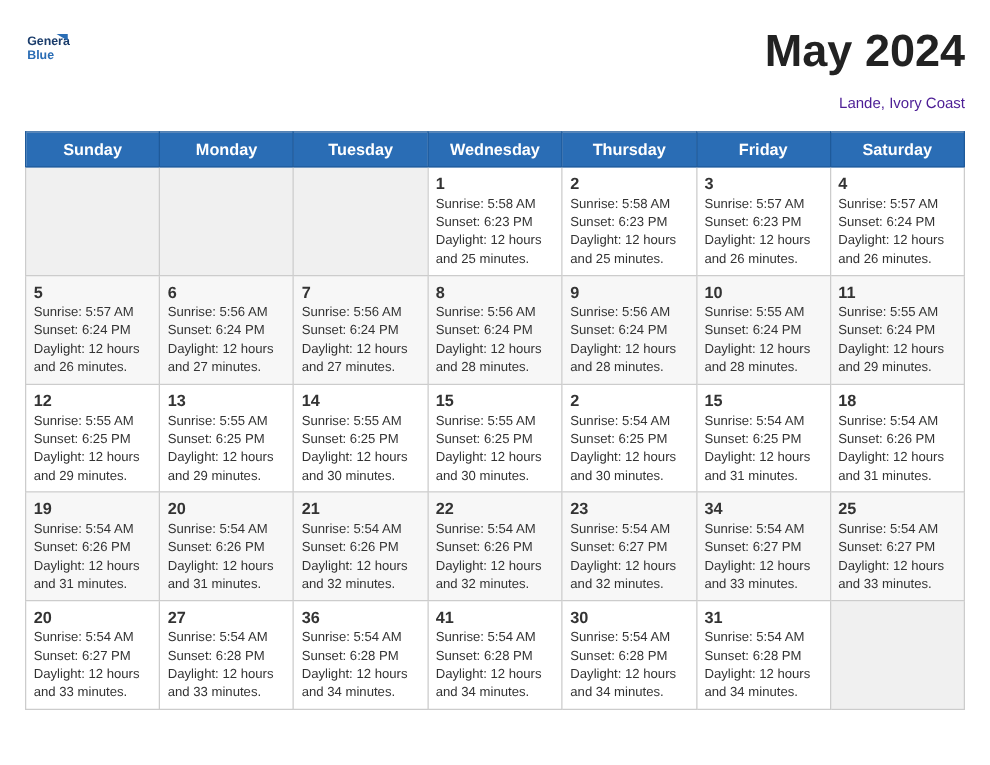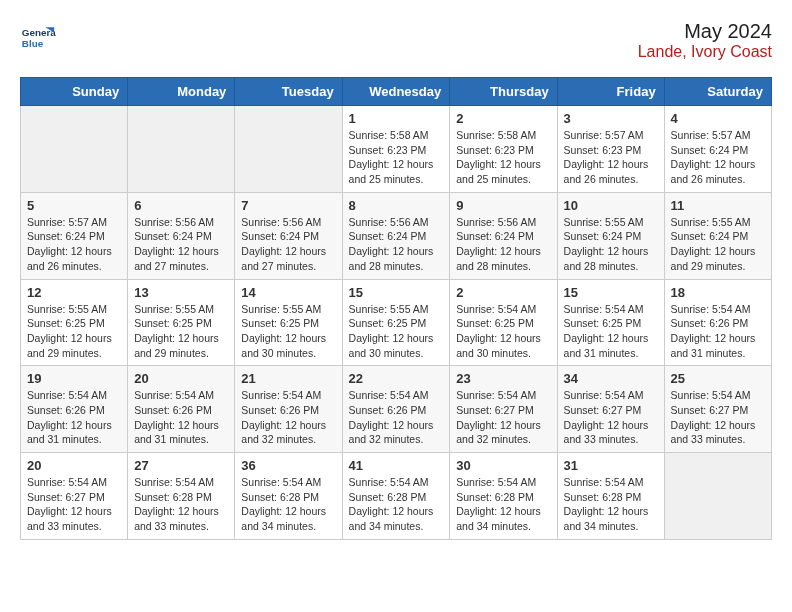--- a/index.html
+++ b/index.html
@@ -22,37 +22,38 @@
       gap: 4px;
     }
     .logo-icon {
       width: 36px;
       height: 36px;
     }
     .title-block {
       text-align: right;
     }
     .month-year {
-      font-size: 20px;
-      font-weight: normal;
+      font-size: 36px;
+      font-weight: bold;
       color: #222;
     }
     .location {
-      font-size: 16px;
-      color: #b91c1c;
+      font-size: 12px;
+      color: #4c1d95;
+      margin-top: 13px;
     }
     .calendar {
       width: 100%;
       border-collapse: collapse;
       border: 1px solid #ccc;
     }
     .calendar th {
       background-color: #2a6db5;
       color: #fff;
-      text-align: right;
+      text-align: center;
       padding: 6px 8px;
       font-size: 13px;
       border: 1px solid #1e5a9a;
     }
     .calendar td {
       vertical-align: top;
       padding: 5px 6px;
       border: 1px solid #ccc;
       width: 108px;
       min-height: 80px;

